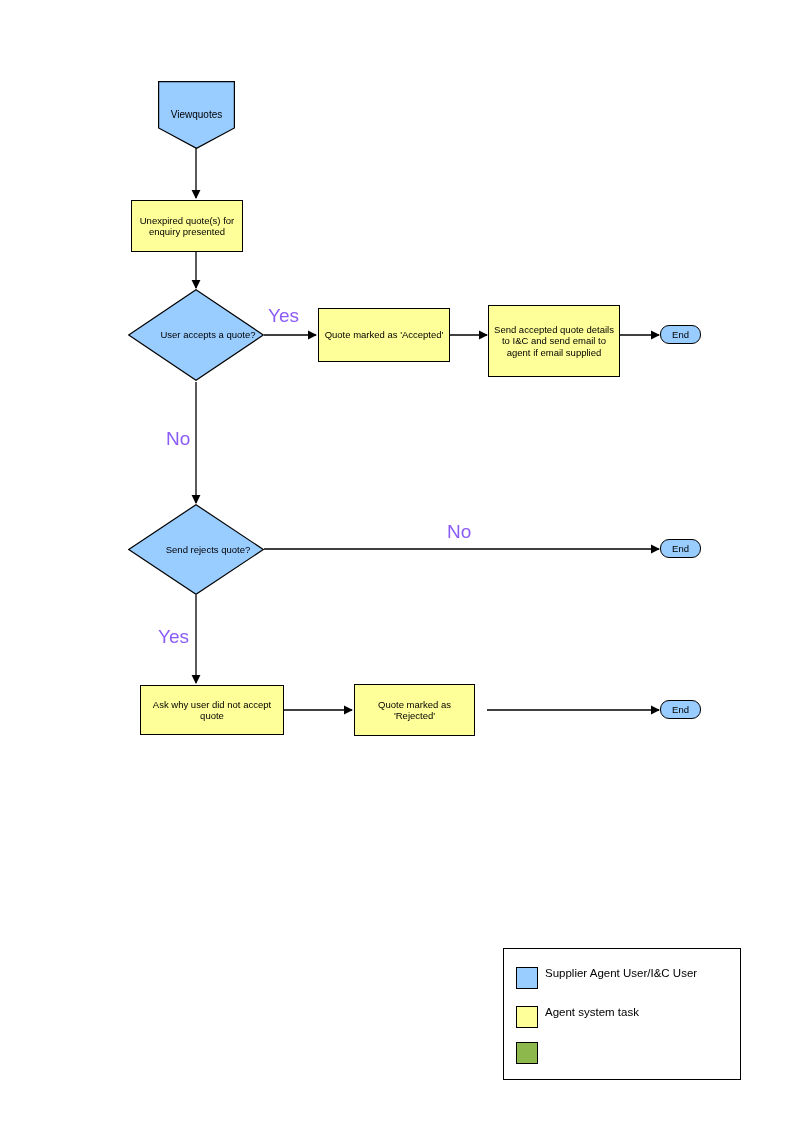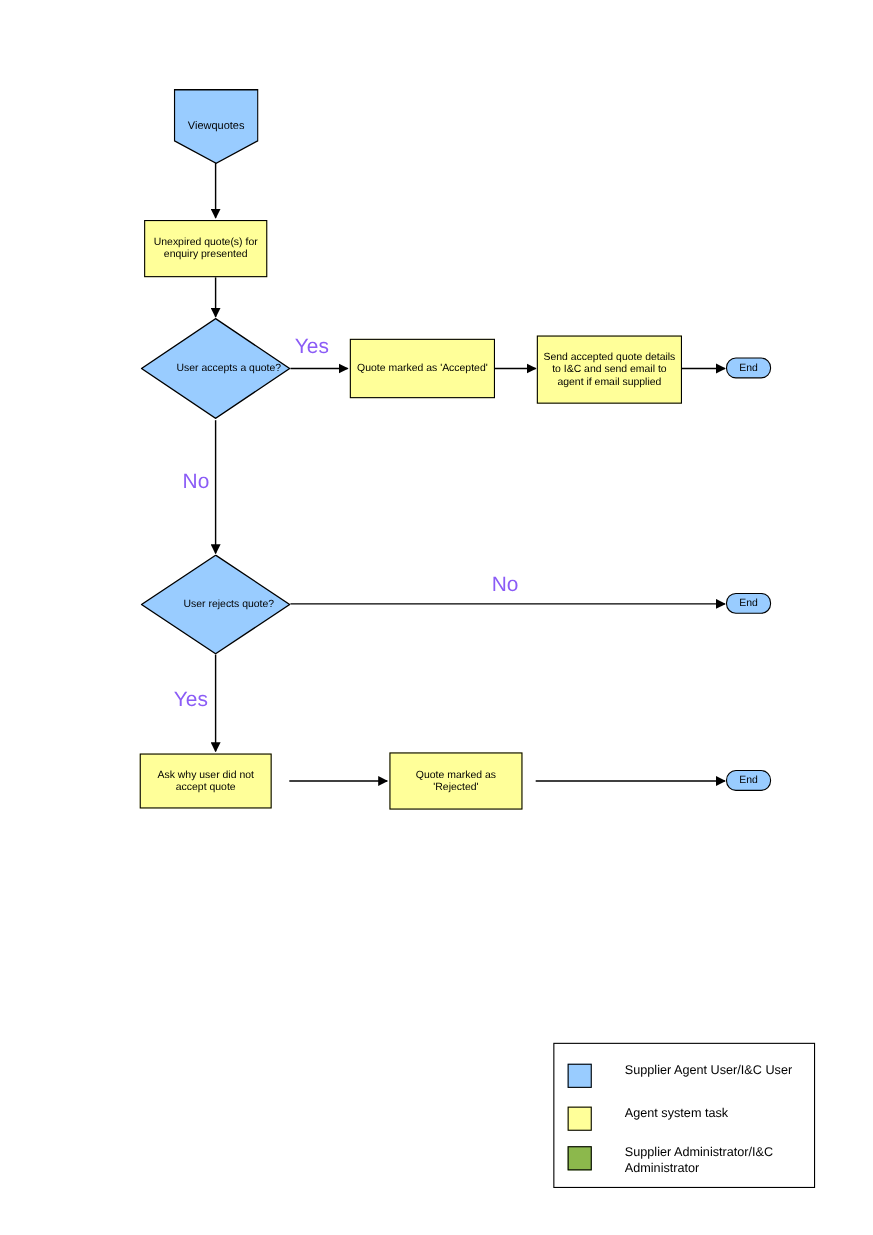--- a/index.html
+++ b/index.html
@@ -102,25 +102,26 @@
     left: 12px;
   }
   .legend-swatch {
     width: 22px;
     height: 22px;
     border: 1px solid #000000;
     box-sizing: border-box;
     flex: 0 0 auto;
   }
   .legend-text {
-    margin-left: 30px;
+    margin-left: 7px;
     font-size: 11.5px;
     color: #000000;
     line-height: 1.2;
     max-width: 185px;
+    text-align: center;
   }
 </style>
 </head>
 <body>
 
 <svg id="diagram-canvas" viewBox="0 0 794 1123" xmlns="http://www.w3.org/2000/svg">
   <defs>
     <marker id="arrow" viewBox="0 0 10 10" refX="9" refY="5" markerWidth="7" markerHeight="7" orient="auto-start-reverse">
       <path d="M 0 0 L 10 5 L 0 10 z" fill="#000000"></path>
     </marker>
@@ -162,40 +163,40 @@
   <svg viewBox="0 0 136 92" preserveAspectRatio="none">
     <polygon points="68,0.7 135.3,46 68,91.3 0.7,46" fill="#99ccff" stroke="#000000" stroke-width="1.2"></polygon>
   </svg>
   <span class="decision-label">User accepts a quote?</span>
 </div>
 
 <div class="node process-box" style="left:318px; top:308px; width:132px; height:54px;">
   <span>Quote  marked as 'Accepted'</span>
 </div>
 
-<div class="node process-box" style="left:488px; top:305px; width:132px; height:62px;">
+<div class="node process-box" style="left:488px; top:305px; width:132px; height:72px;">
   <span>Send accepted quote details to I&amp;C and send email to agent if email supplied</span>
 </div>
 
 <div class="node terminator" style="left:660px; top:325px; width:41px; height:19px;">
   <span>End</span>
 </div>
 
 <div class="node decision" style="left:128px; top:504px; width:136px; height:91px;">
   <svg viewBox="0 0 136 91" preserveAspectRatio="none">
     <polygon points="68,0.7 135.3,45.5 68,90.3 0.7,45.5" fill="#99ccff" stroke="#000000" stroke-width="1.2"></polygon>
   </svg>
-  <span class="decision-label">User rejects quote?</span>
+  <span class="decision-label">Send rejects quote?</span>
 </div>
 
 <div class="node terminator" style="left:660px; top:539px; width:41px; height:19px;">
   <span>End</span>
 </div>
 
-<div class="node process-box" style="left:127px; top:685px; width:120px; height:50px;">
+<div class="node process-box" style="left:140px; top:685px; width:144px; height:50px;">
   <span>Ask why user did not accept quote</span>
 </div>
 
 <div class="node process-box" style="left:354px; top:684px; width:121px; height:52px;">
   <span>Quote  marked as 'Rejected'</span>
 </div>
 
 <div class="node terminator" style="left:660px; top:700px; width:41px; height:19px;">
   <span>End</span>
 </div>
@@ -212,15 +213,14 @@
   <div class="legend-row" style="top:18px;">
     <span class="legend-swatch" style="background:#99ccff;"></span>
     <span class="legend-text">Supplier Agent User/I&amp;C User</span>
   </div>
   <div class="legend-row" style="top:57px;">
     <span class="legend-swatch" style="background:#ffff99;"></span>
     <span class="legend-text">Agent system task</span>
   </div>
   <div class="legend-row" style="top:93px;">
     <span class="legend-swatch" style="background:#8cb84c;"></span>
-    <span class="legend-text">Supplier Administrator/I&amp;C Administrator</span>
   </div>
 </div>
 
 </body></html>

